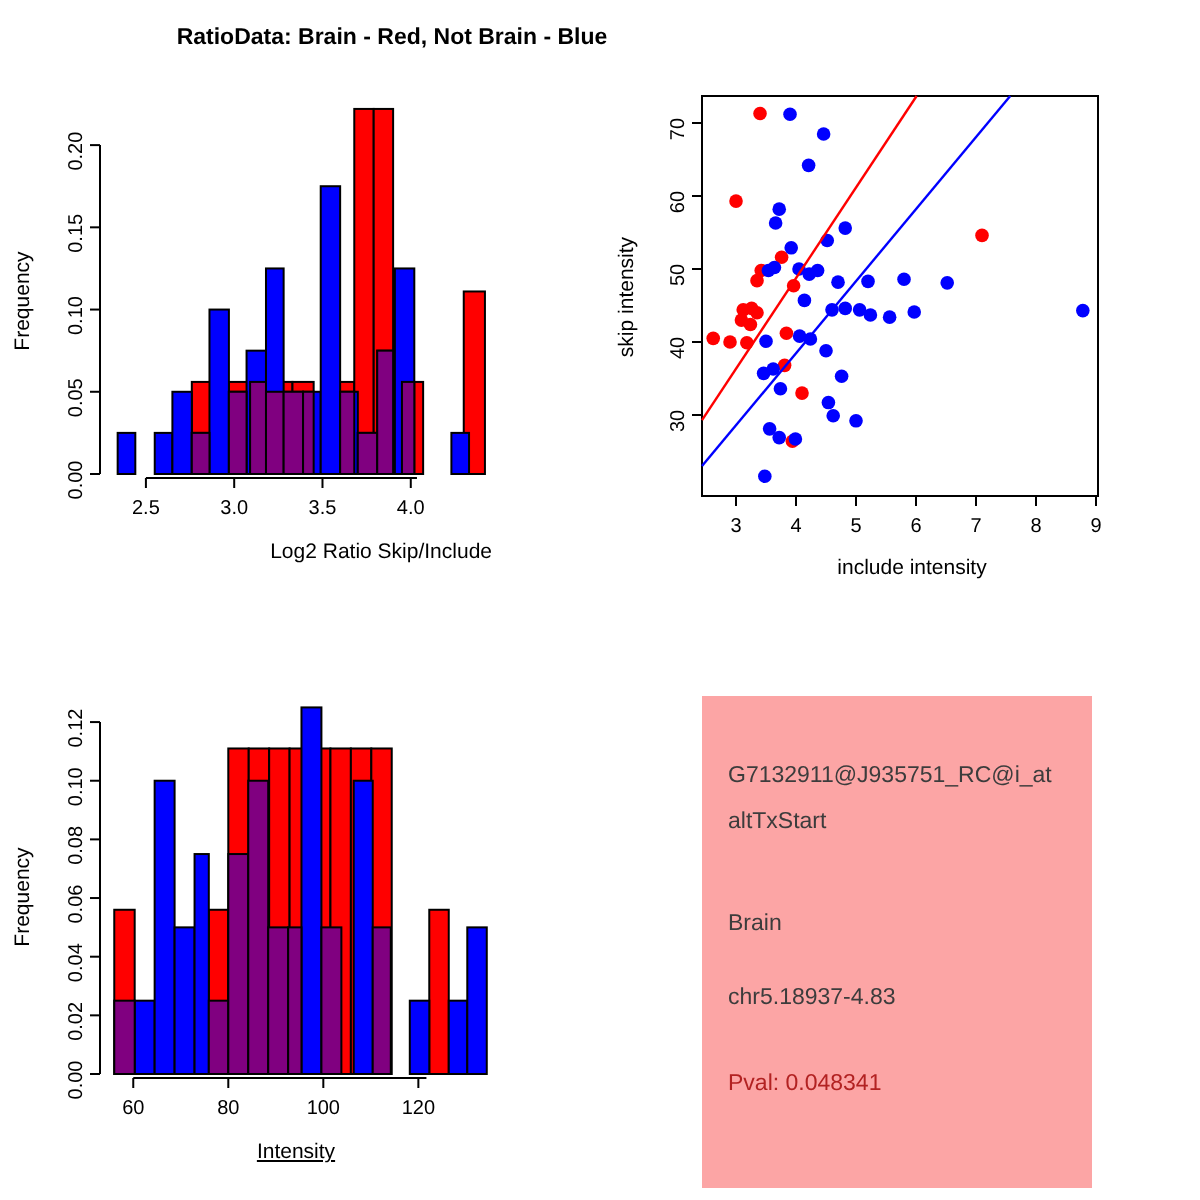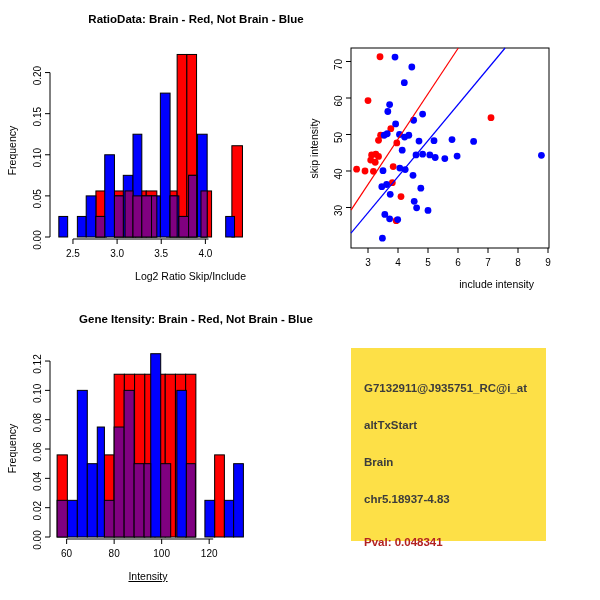--- a/index.html
+++ b/index.html
@@ -167,21 +167,21 @@
         <circle cx="114.21000000000001" cy="201.28467153284672" r="3.4" fill="#0000FF"></circle>
         <circle cx="116.61000000000001" cy="207.85401459854015" r="3.4" fill="#0000FF"></circle>
         <circle cx="128.01" cy="210.4087591240876" r="3.4" fill="#0000FF"></circle>
         <circle cx="84.81" cy="214.42335766423358" r="3.4" fill="#0000FF"></circle>
         <circle cx="89.61000000000001" cy="218.8029197080292" r="3.4" fill="#0000FF"></circle>
         <circle cx="97.71000000000001" cy="219.53284671532847" r="3.4" fill="#0000FF"></circle>
         <circle cx="82.41" cy="238.14598540145985" r="3.4" fill="#0000FF"></circle>
         <line x1="51" y1="210.04379562043795" x2="158.31" y2="48" stroke="#FF0000" stroke-width="1.2"></line>
         <line x1="51" y1="233.03649635036496" x2="205.11" y2="48" stroke="#0000FF" stroke-width="1.2"></line>
       </svg>
-    <div class="xlab" style="left:36px;width:198px;top:278px;text-align:right;">include intensity</div>
+    <div class="xlab" style="left:57px;width:198px;top:278px;">include intensity</div>
     <div class="ylab" style="left:-56px;top:142px;">skip intensity</div>
   </div>
 
   <div class="panel" style="left:0;top:300px;">
     <svg id="svg-hist2" width="300" height="300">
         <line x1="66.63030303030303" x2="213.2145454545455" y1="239" y2="239" stroke="#000"></line>
         <line x1="50" x2="50" y1="237" y2="61.03846153846155" stroke="#000"></line>
         <line x1="66.63030303030303" x2="66.63030303030303" y1="239" y2="244" stroke="#000"></line>
         <text x="66.63030303030303" y="257" text-anchor="middle" font-size="10">60</text>
         <line x1="114.14545454545456" x2="114.14545454545456" y1="239" y2="244" stroke="#000"></line>
@@ -226,28 +226,27 @@
         <rect x="233.64606060606064" y="163.68269230769232" width="9.74060606060604" height="73.31730769230768" fill="#0000FF" stroke="#000" stroke-width="1"></rect>
         <rect x="57.127272727272725" y="200.34134615384616" width="10.215757575757578" height="36.65865384615384" fill="#800080" stroke="#000" stroke-width="1"></rect>
         <rect x="104.4048484848485" y="200.34134615384616" width="9.740606060606055" height="36.65865384615384" fill="#800080" stroke="#000" stroke-width="1"></rect>
         <rect x="114.14545454545456" y="127.02403846153847" width="9.978181818181824" height="109.97596153846153" fill="#800080" stroke="#000" stroke-width="1"></rect>
         <rect x="124.12363636363638" y="90.36538461538461" width="9.978181818181824" height="146.6346153846154" fill="#800080" stroke="#000" stroke-width="1"></rect>
         <rect x="134.1018181818182" y="163.68269230769232" width="9.978181818181781" height="73.31730769230768" fill="#800080" stroke="#000" stroke-width="1"></rect>
         <rect x="144.07999999999998" y="163.68269230769232" width="6.652121212121244" height="73.31730769230768" fill="#800080" stroke="#000" stroke-width="1"></rect>
         <rect x="160.710303030303" y="163.68269230769232" width="9.978181818181838" height="73.31730769230768" fill="#800080" stroke="#000" stroke-width="1"></rect>
         <rect x="186.36848484848488" y="163.68269230769232" width="9.027878787878763" height="73.31730769230768" fill="#800080" stroke="#000" stroke-width="1"></rect>
       </svg>
-    <div class="ptitle">Gene Itensity: Brain - Red, Not Brain - Blue</div>
     <div class="xlab" style="left:50px;width:196px;top:270px;text-decoration:underline;">Intensity</div>
     <div class="ylab" style="left:-58px;top:142px;">Frequency</div>
   </div>
 
   <div class="panel" style="left:300px;top:300px;">
-    <div class="infobox" id="infobox" style="left: 51px; top: 48px; width: 195px; height: 193px; background: #fde047; font-weight: bold;">
+    <div class="infobox" id="infobox" style="left: 51px; top: 48px; width: 195px; height: 246px; background: #fca5a5;">
       <div class="infoline" style="top: 34px; color: rgb(60, 60, 60);">G7132911@J935751_RC@i_at</div>
-      <div class="infoline" style="top: 71px; color: rgb(60, 60, 60);">altTxStart</div>
+      <div class="infoline" style="top: 57px; color: rgb(60, 60, 60);">altTxStart</div>
       <div class="infoline" style="top: 108px; color: rgb(60, 60, 60);">Brain</div>
       <div class="infoline" style="top: 145px; color: rgb(60, 60, 60);">chr5.18937-4.83</div>
       <div class="infoline" id="pval-line" style="top: 188px; color: rgb(178, 34, 34);">Pval: 0.048341</div>
     </div>
   </div>
 
 </div>
 
 </body></html>

